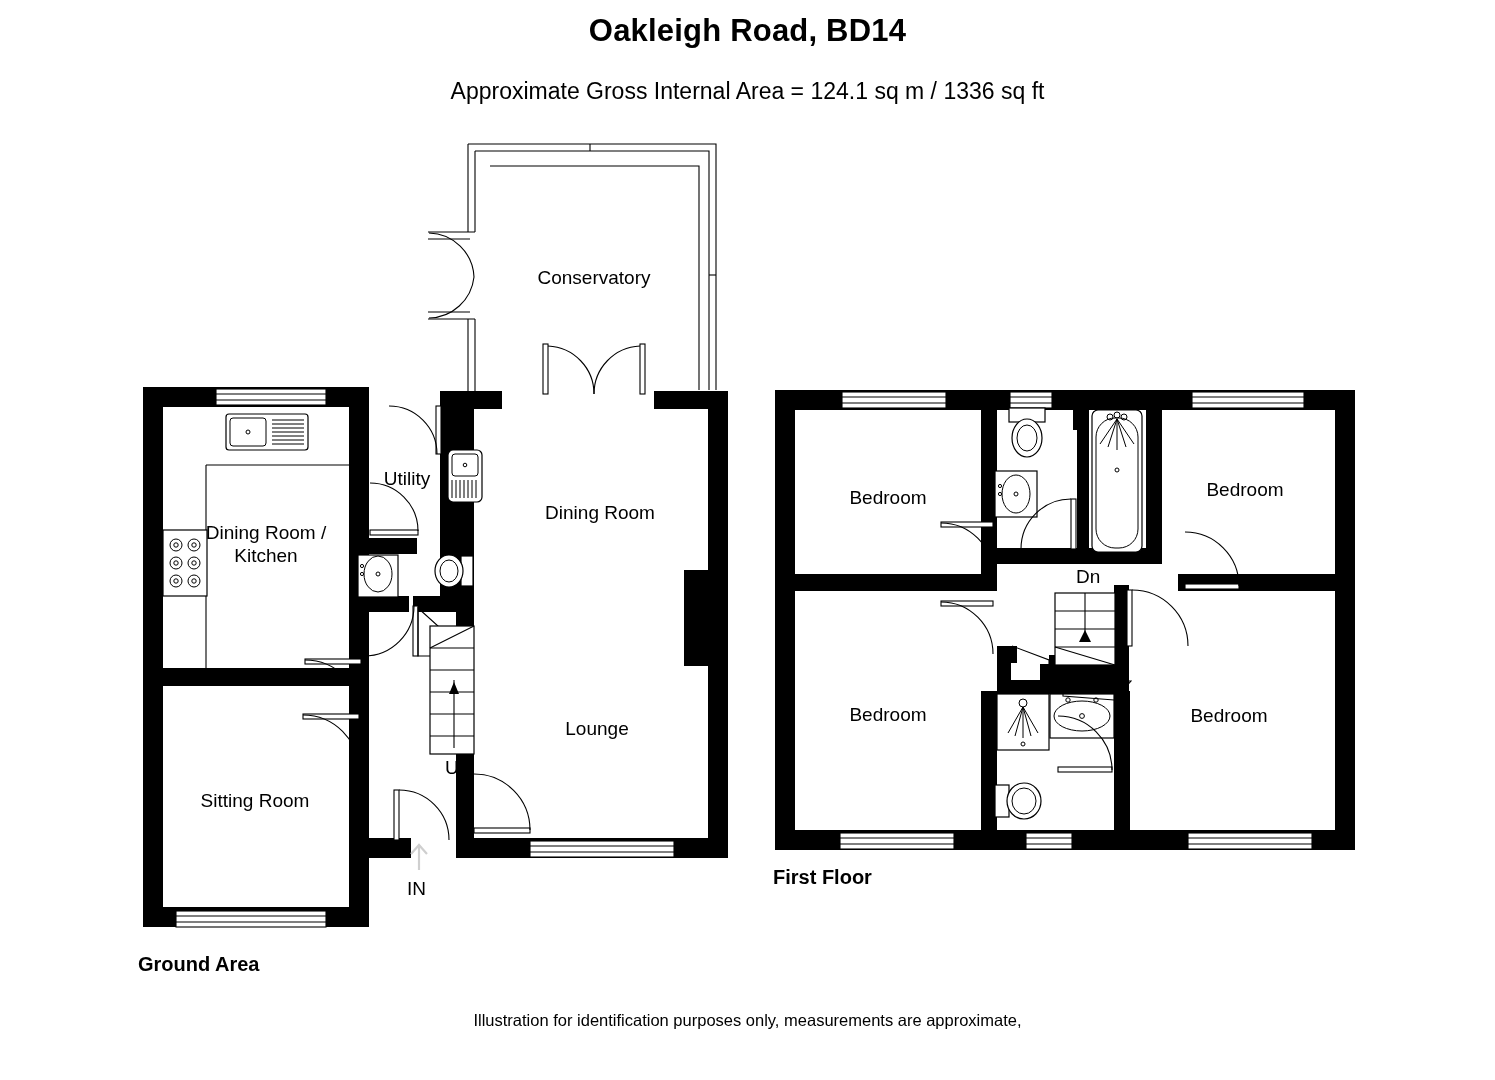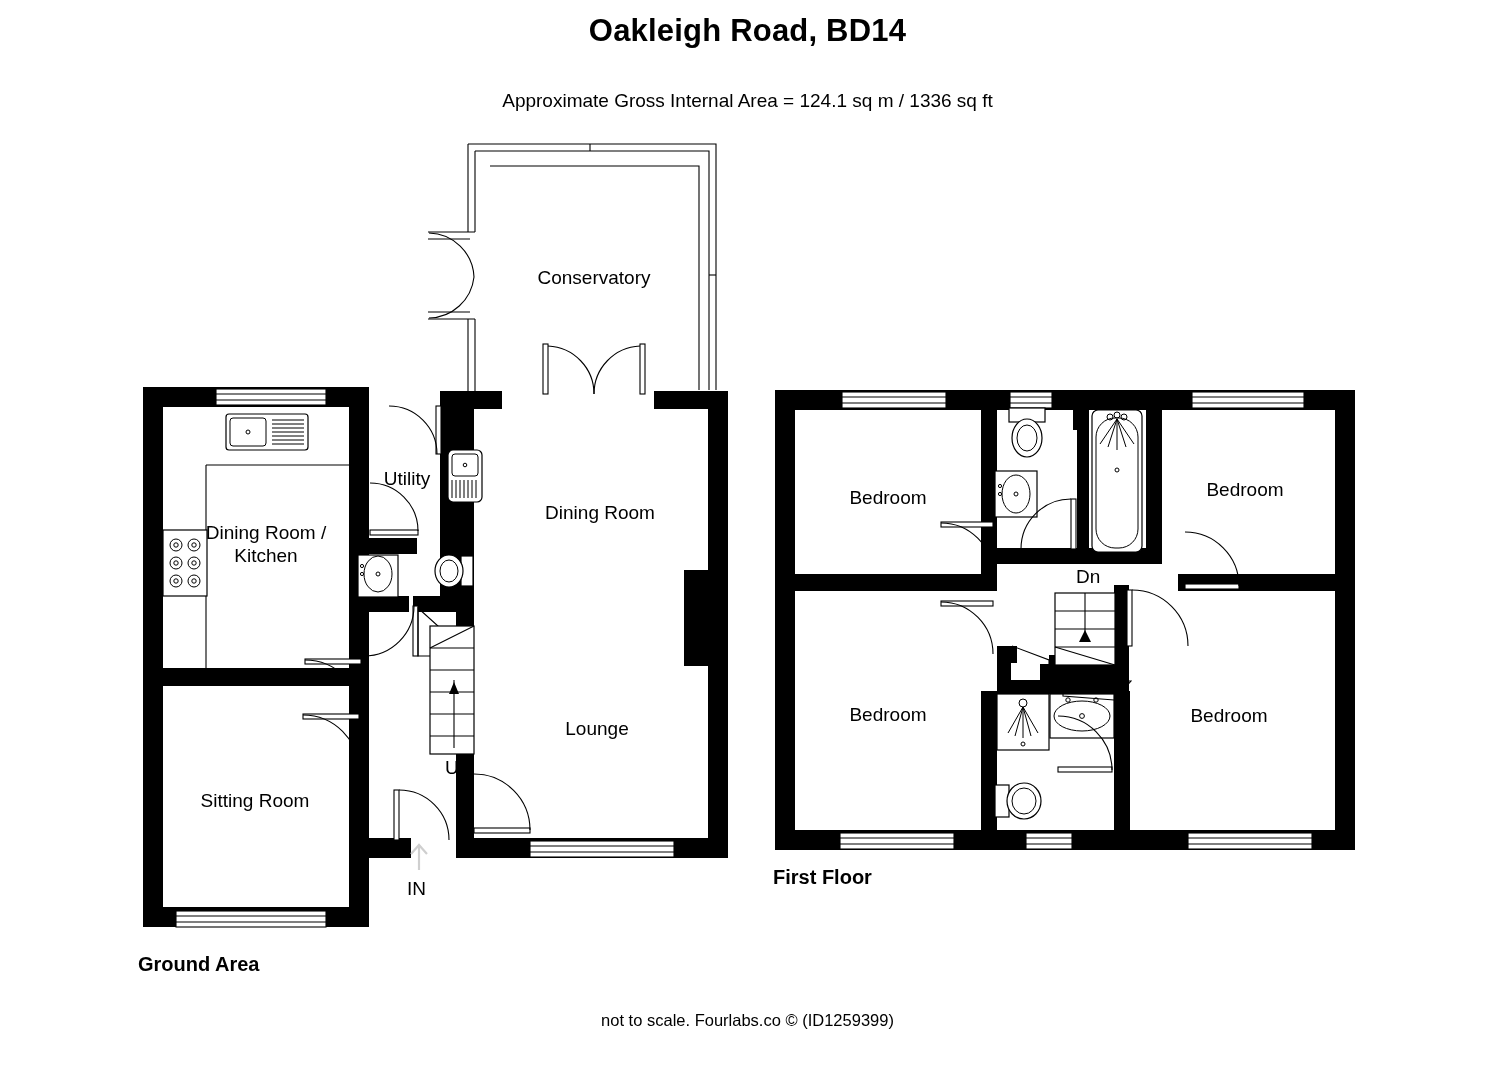--- a/index.html
+++ b/index.html
@@ -26,25 +26,25 @@
     top: 13px;
     left: 0;
     width: 1495px;
     text-align: center;
     font-size: 31px;
     font-weight: bold;
     letter-spacing: 0.2px;
   }
   .subtitle {
     position: absolute;
-    top: 90px;
+    top: 78px;
     left: 0;
     width: 1495px;
     text-align: center;
-    font-size: 19px;
+    font-size: 23px;
     font-weight: normal;
   }
   .footer {
     position: absolute;
     top: 1008px;
     left: 0;
     width: 1495px;
     text-align: center;
     font-size: 16.5px;
     line-height: 25px;
@@ -417,16 +417,16 @@
     <text class="roomtxt" x="888" y="504">Bedroom</text>
     <text class="roomtxt" x="1245" y="496">Bedroom</text>
     <text class="roomtxt" x="888" y="721">Bedroom</text>
     <text class="roomtxt" x="1229" y="722">Bedroom</text>
   </svg>
 
   <div class="floor-label" id="ground-floor-label">Ground Area</div>
   <div class="floor-label" id="first-floor-label">First Floor</div>
 
   <div class="footer">
-    <div>not to scale. Fourlabs.co © (ID1259399)</div>
+    <div>Illustration for identification purposes only, measurements are approximate,</div>
   </div>
 
 </div>
 
 </body></html>

